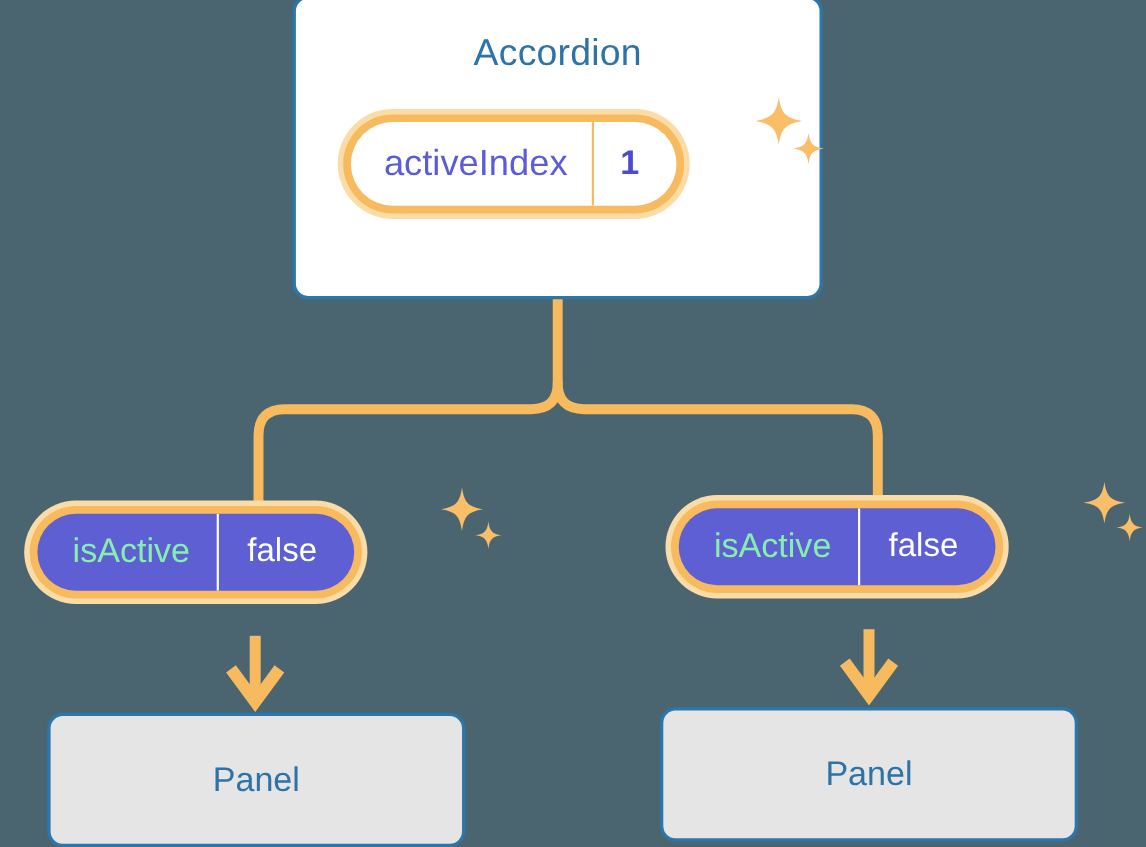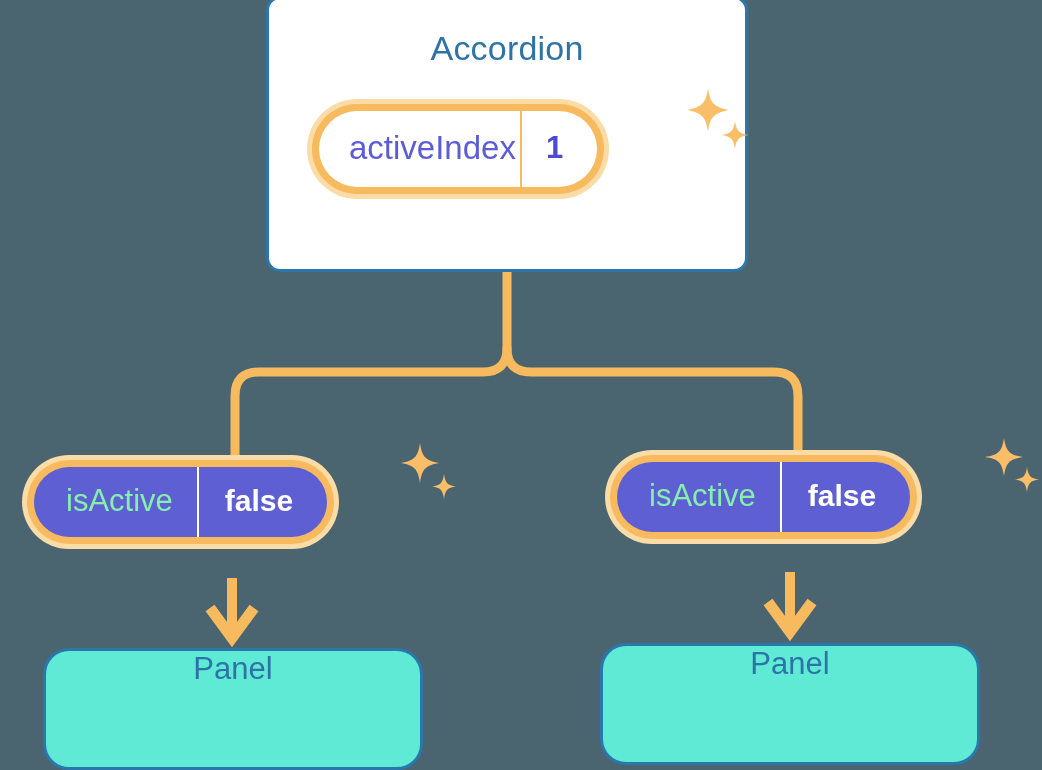--- a/index.html
+++ b/index.html
@@ -80,54 +80,54 @@
     align-items: center;
     justify-content: center;
     white-space: nowrap;
   }
 
   
   .pill-inner.white { background: #ffffff; }
   .pill-inner.white .pill-key {
     color: #5c5cd9;
     font-size: 33px;
-    padding: 18px 4px 20px 30px;
+    padding: 18px 22px 20px 30px;
   }
   .pill-inner.white .pill-val {
     color: #4a4ad2;
     font-size: 31px;
     font-weight: bold;
     padding: 18px 34px 20px 24px;
     border-left: 2px solid #f7ba5e;
   }
 
   
   .pill-inner.purple { background: #5d5fd3; }
   .pill-inner.purple .pill-key {
     color: #86efac;
     font-size: 31px;
     padding: 16px 24px 18px 32px;
   }
   .pill-inner.purple .pill-val {
     color: #ffffff;
     font-size: 30px;
-    font-weight: bold;
+    font-weight: normal;
     padding: 16px 34px 18px 26px;
     border-left: 2px solid #ffffff;
   }
 
   
   .panel-box {
     position: absolute;
-    background: #5eead4;
+    background: #e5e5e5;
     border: 3px solid #2b76ab;
-    border-radius: 26px;
+    border-radius: 14px;
     box-sizing: border-box;
     display: flex;
-    align-items: flex-start;
+    align-items: center;
     justify-content: center;
   }
   .panel-label {
     font-size: 31px;
     color: #2e73a7;
   }
 
   
   .sparkles { position: absolute; pointer-events: none; }
 </style>

